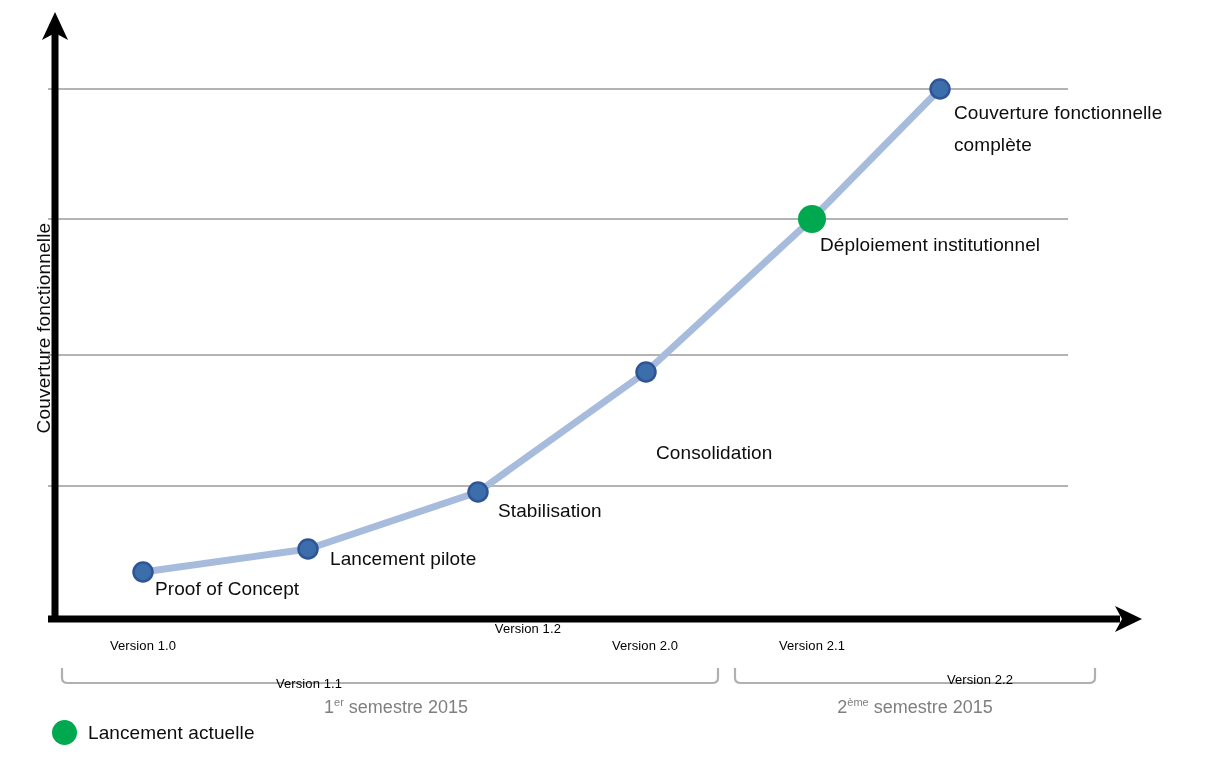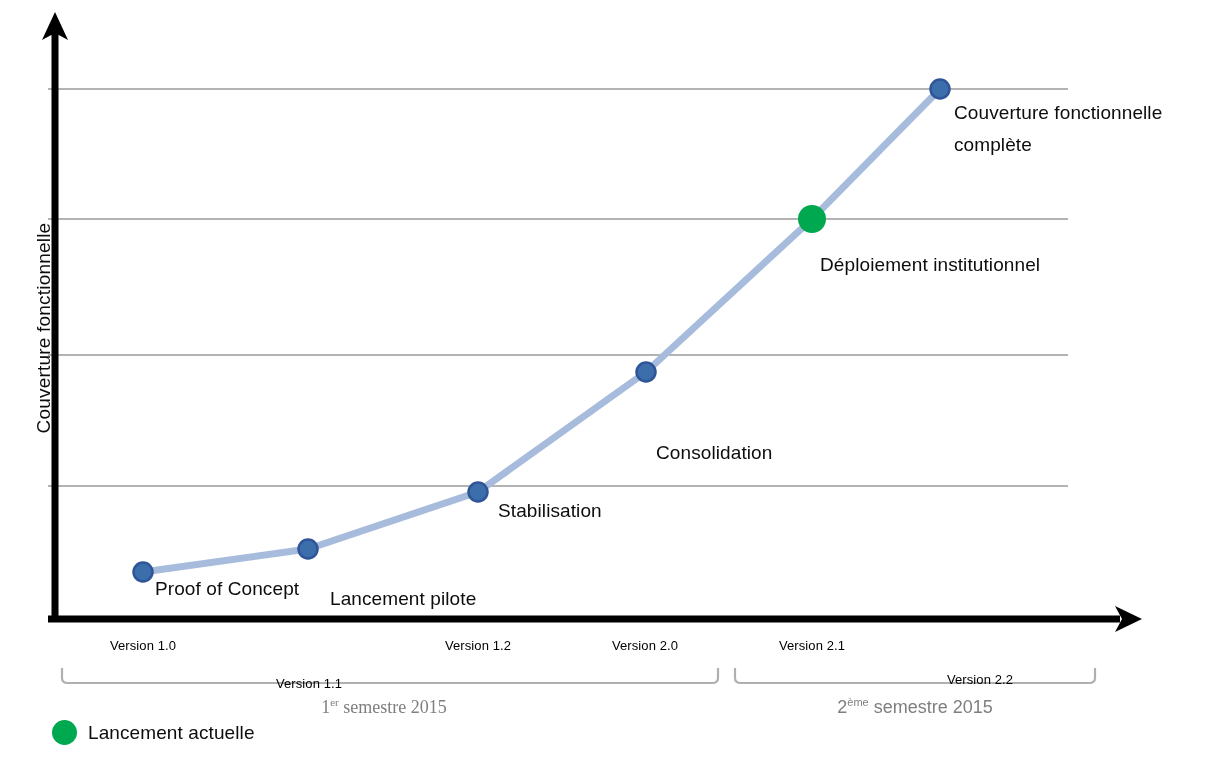--- a/index.html
+++ b/index.html
@@ -123,35 +123,35 @@
 
     <g fill="none" stroke="#b0b0b0" stroke-width="2.2">
       <path d="M62,668 L62,678 Q62,683 68,683 L712,683 Q718,683 718,678 L718,668"></path>
       <path d="M735,668 L735,678 Q735,683 741,683 L1089,683 Q1095,683 1095,678 L1095,668"></path>
     </g>
   </svg>
 
   <div class="axis-title-y">Couverture fonctionnelle</div>
 
   <div class="pt-label" style="left:155px; top:575px;">Proof of Concept</div>
-  <div class="pt-label" style="left:330px; top:545px;margin-top:40px;">Lancement pilote</div>
+  <div class="pt-label" style="left:330px; top:545px;">Lancement pilote</div>
   <div class="pt-label" style="left:498px; top:497px;">Stabilisation</div>
   <div class="pt-label" style="left:656px; top:391px;margin-top:48px;">Consolidation</div>
-  <div class="pt-label" style="left:820px; top:231px;margin-top:20px;">Déploiement institutionnel</div>
+  <div class="pt-label" style="left:820px; top:231px;">Déploiement institutionnel</div>
   <div class="pt-label" style="left:954px; top:99px;">Couverture fonctionnelle</div>
   <div class="pt-label" style="left:954px; top:131px; text-align:left; padding-left:0;">complète</div>
 
   <div class="x-tick-label" style="left:60px;  top:638px; width:166px;">Version 1.0</div>
   <div class="x-tick-label" style="left:226px; top:638px; width:166px;margin-top:38px;">Version 1.1</div>
-  <div class="x-tick-label" style="left:395px; top:638px; width:166px;">Version 1.2</div>
+  <div class="x-tick-label" style="left:395px; top:621px; width:166px;text-align:right;">Version 1.2</div>
   <div class="x-tick-label" style="left:562px; top:638px; width:166px;">Version 2.0</div>
   <div class="x-tick-label" style="left:729px; top:638px; width:166px;">Version 2.1</div>
   <div class="x-tick-label" style="left:897px; top:672px; width:166px;">Version 2.2</div>
 
-  <div class="bracket-label" style="left:214px; top:697px; width:340px;font-family:Liberation Serif, serif;">
+  <div class="bracket-label" style="left:226px; top:697px; width:340px;">
     <span>1</span><sup>er</sup><span> semestre 2015</span>
   </div>
   <div class="bracket-label" style="left:745px; top:697px; width:340px;">
     <span>2</span><sup>ème</sup><span>  semestre 2015</span>
   </div>
 
   <div class="legend">
     <span class="legend-swatch"></span>
     <span class="legend-text">Lancement actuelle</span>
   </div>

